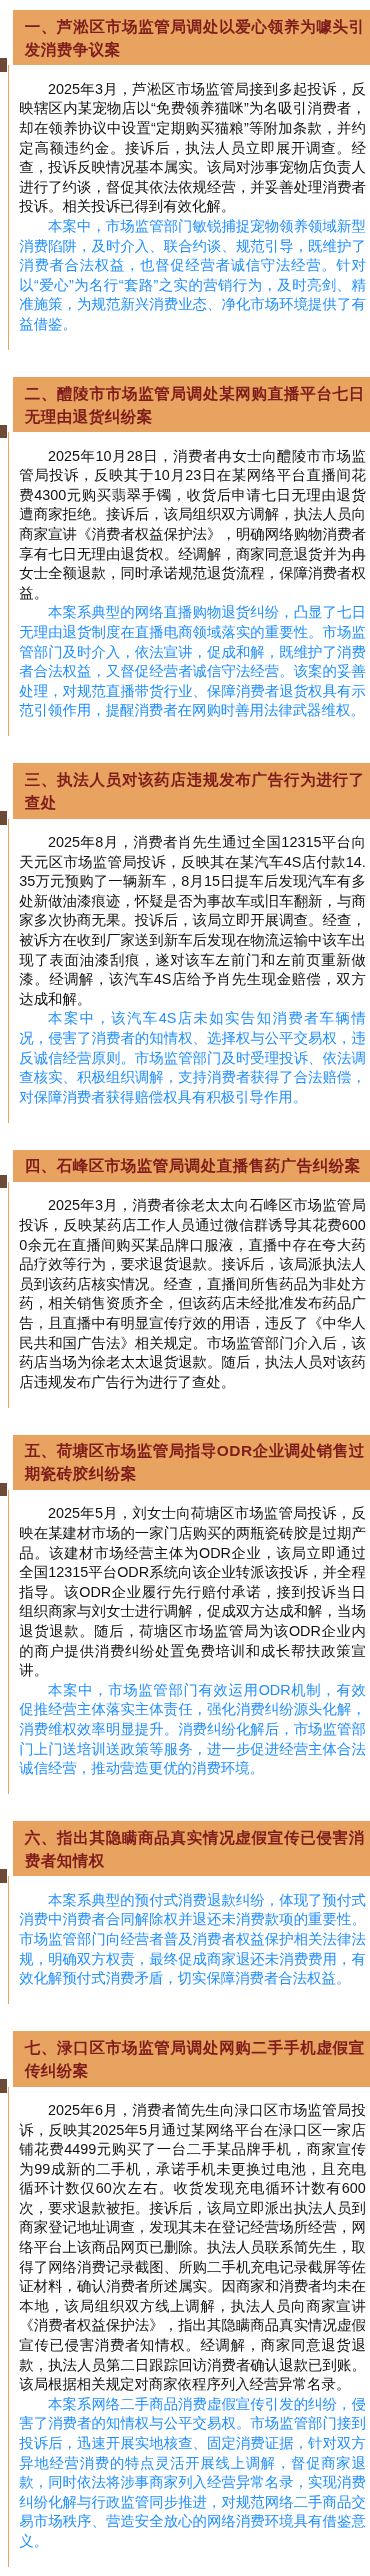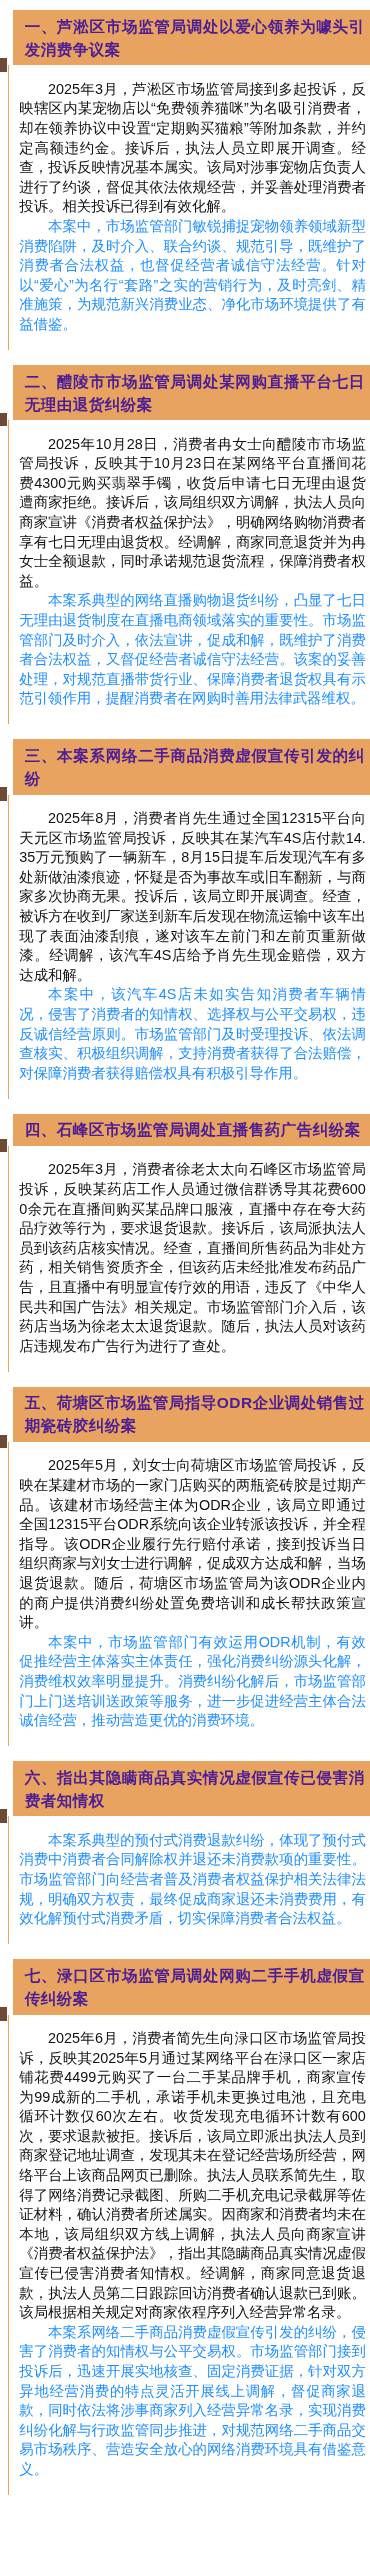--- a/index.html
+++ b/index.html
@@ -12,27 +12,27 @@
   html,body{margin:0;padding:0;}
   body{
     width:371px;
     background:var(--paper);
     font-family:"Liberation Sans","DejaVu Sans",sans-serif;
     color:var(--ink);
   }
   #doc{width:371px;}
   .case{margin:0;}
   .case:first-child .header-wrap{margin-top:10.3px;}
-  .case + .case .header-wrap{margin-top:15px;}
+  .case + .case .header-wrap{margin-top:27px;}
   .header-wrap{position:relative;}
   .case-title{
     display:block;
     margin:0 0 0 13.4px;
     background:var(--accent);
-    color:#4c1d95;
+    color:#7f1d1d;
     font-size:15.5px;
     font-weight:bold;
     line-height:23px;
     padding:4.6px 6.2px 4.6px 11.3px;
     letter-spacing:0.5px;
     text-align:justify;
   }
   .tab-square{
     position:absolute;
     left:0;
@@ -79,21 +79,21 @@
     </div>
     <div class="case-body">
       <p class="facts">2025年10月28日，消费者冉女士向醴陵市市场监管局投诉，反映其于10月23日在某网络平台直播间花费4300元购买翡翠手镯，收货后申请七日无理由退货遭商家拒绝。接诉后，该局组织双方调解，执法人员向商家宣讲《消费者权益保护法》，明确网络购物消费者享有七日无理由退货权。经调解，商家同意退货并为冉女士全额退款，同时承诺规范退货流程，保障消费者权益。</p>
       <p class="commentary">本案系典型的网络直播购物退货纠纷，凸显了七日无理由退货制度在直播电商领域落实的重要性。市场监管部门及时介入，依法宣讲，促成和解，既维护了消费者合法权益，又督促经营者诚信守法经营。该案的妥善处理，对规范直播带货行业、保障消费者退货权具有示范引领作用，提醒消费者在网购时善用法律武器维权。</p>
     </div>
   </section>
 
   <section class="case">
     <div class="header-wrap">
       <span class="tab-square"></span>
-      <h2 class="case-title">三、本案系网络二手商品消费虚假宣传引发的纠纷</h2>
+      <h2 class="case-title">三、执法人员对该药店违规发布广告行为进行了查处</h2>
     </div>
     <div class="case-body">
       <p class="facts">2025年8月，消费者肖先生通过全国12315平台向天元区市场监管局投诉，反映其在某汽车4S店付款14.35万元预购了一辆新车，8月15日提车后发现汽车有多处新做油漆痕迹，怀疑是否为事故车或旧车翻新，与商家多次协商无果。投诉后，该局立即开展调查。经查，被诉方在收到厂家送到新车后发现在物流运输中该车出现了表面油漆刮痕，遂对该车左前门和左前页重新做漆。经调解，该汽车4S店给予肖先生现金赔偿，双方达成和解。</p>
       <p class="commentary">本案中，该汽车4S店未如实告知消费者车辆情况，侵害了消费者的知情权、选择权与公平交易权，违反诚信经营原则。市场监管部门及时受理投诉、依法调查核实、积极组织调解，支持消费者获得了合法赔偿，对保障消费者获得赔偿权具有积极引导作用。</p>
     </div>
   </section>
 
   <section class="case">
     <div class="header-wrap">
       <span class="tab-square"></span>

